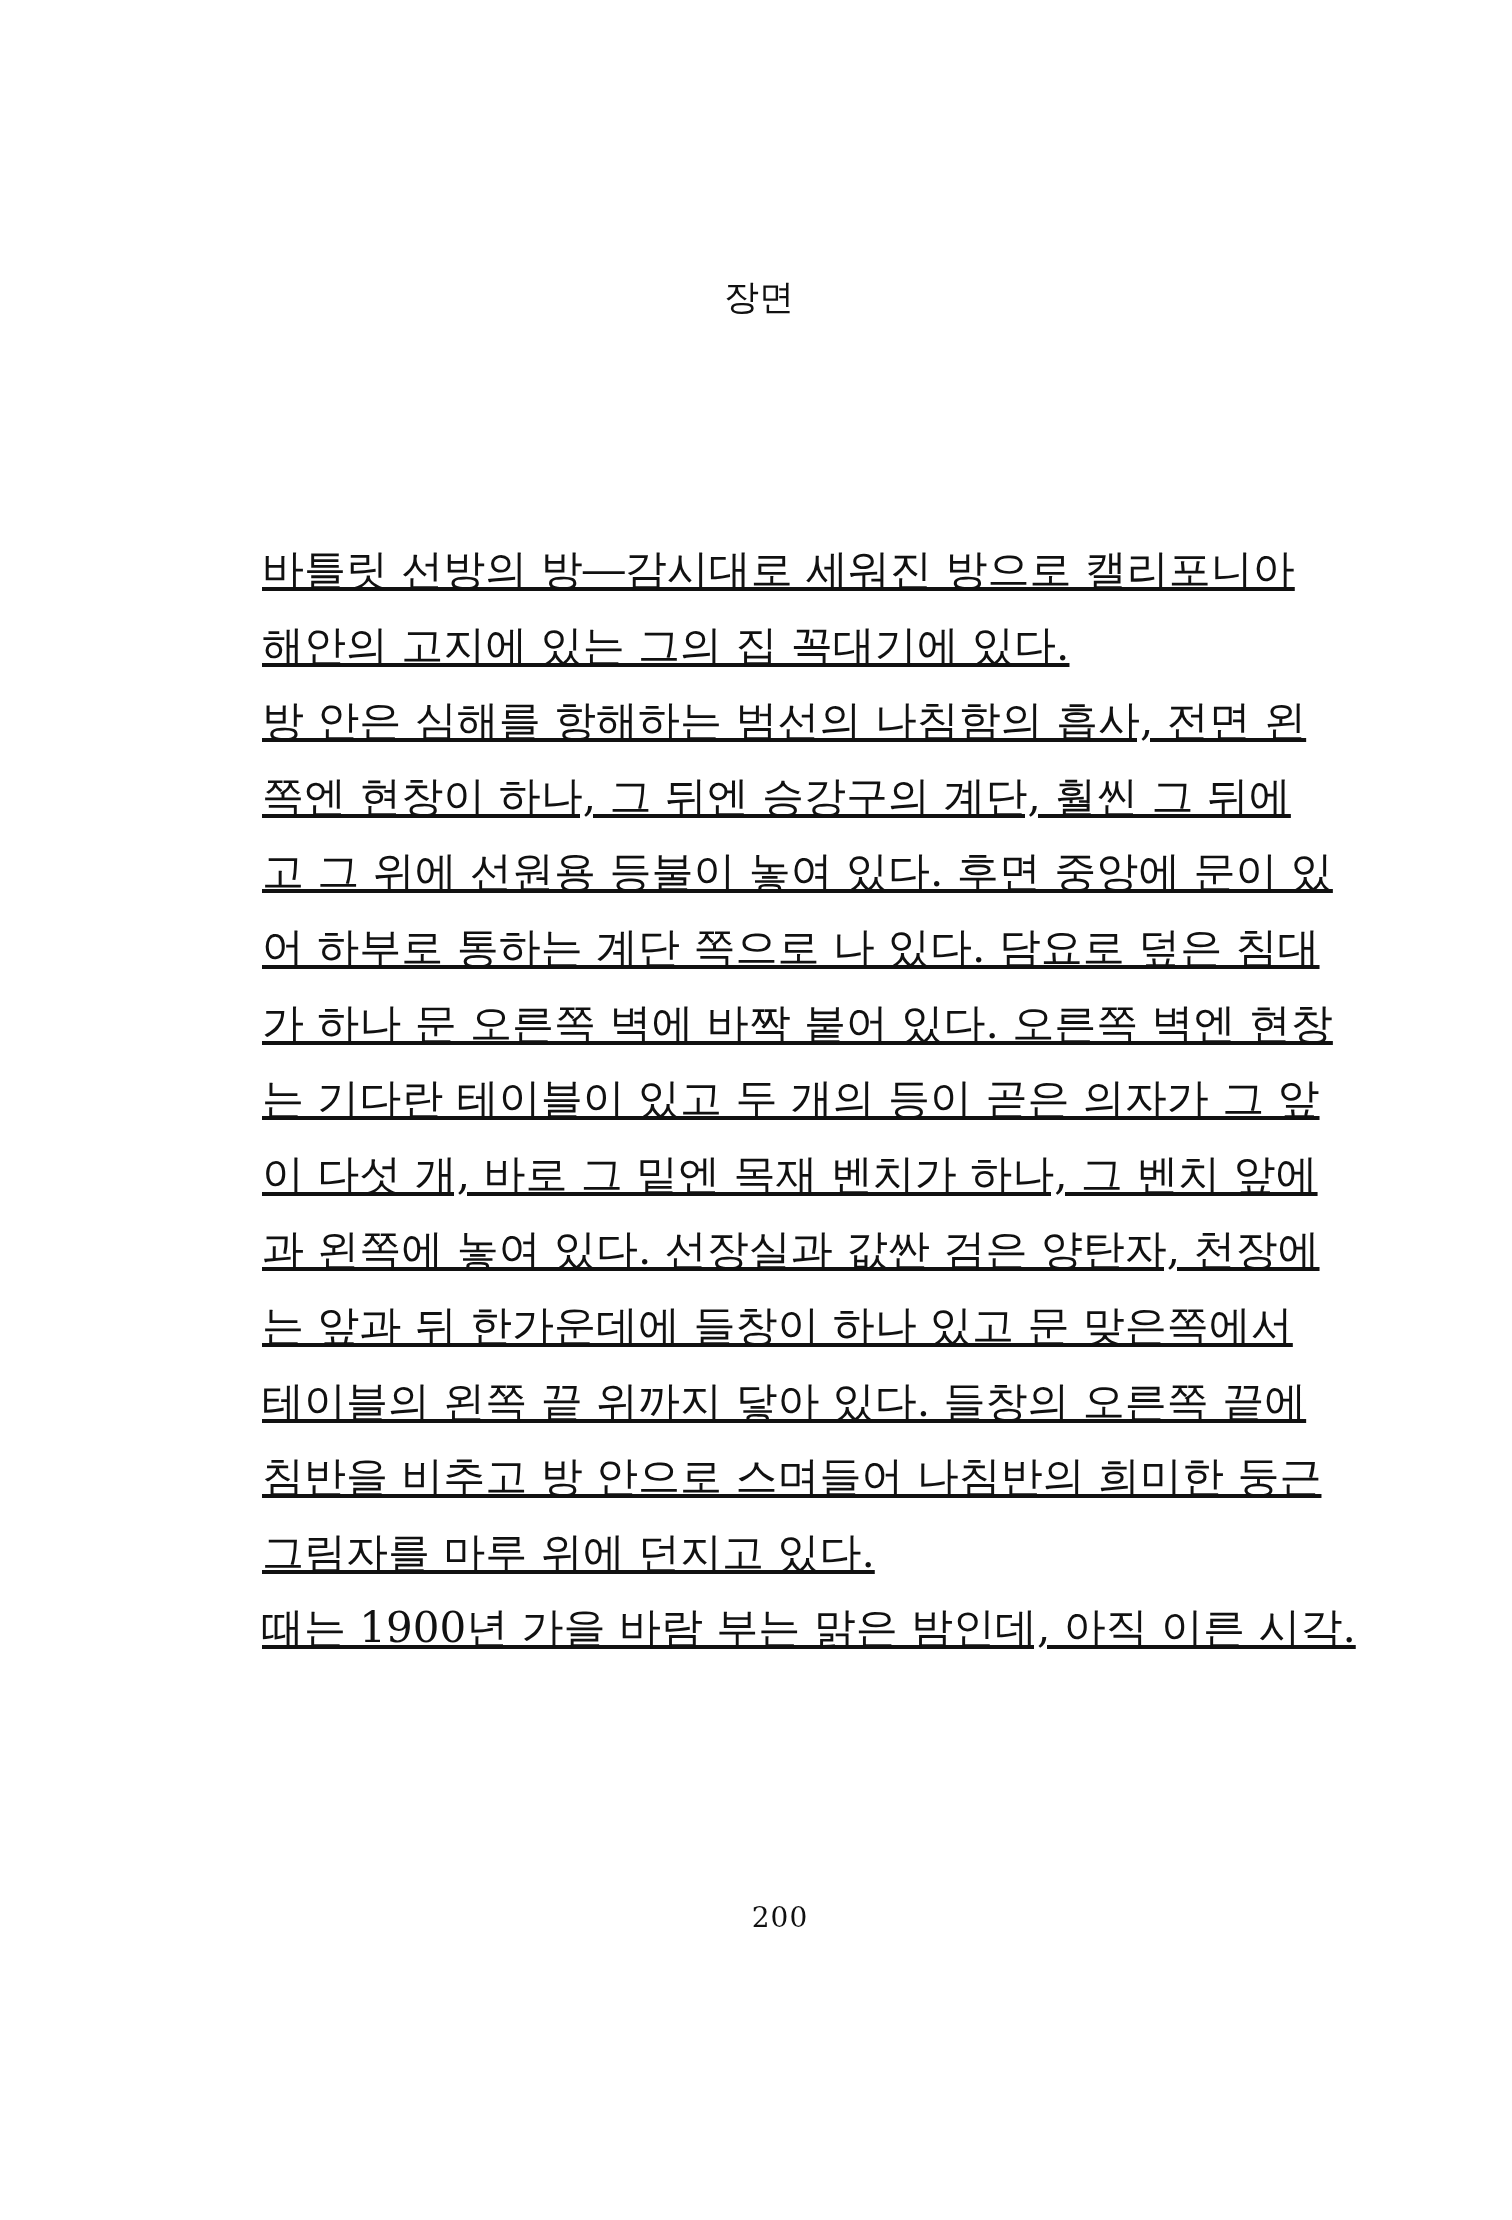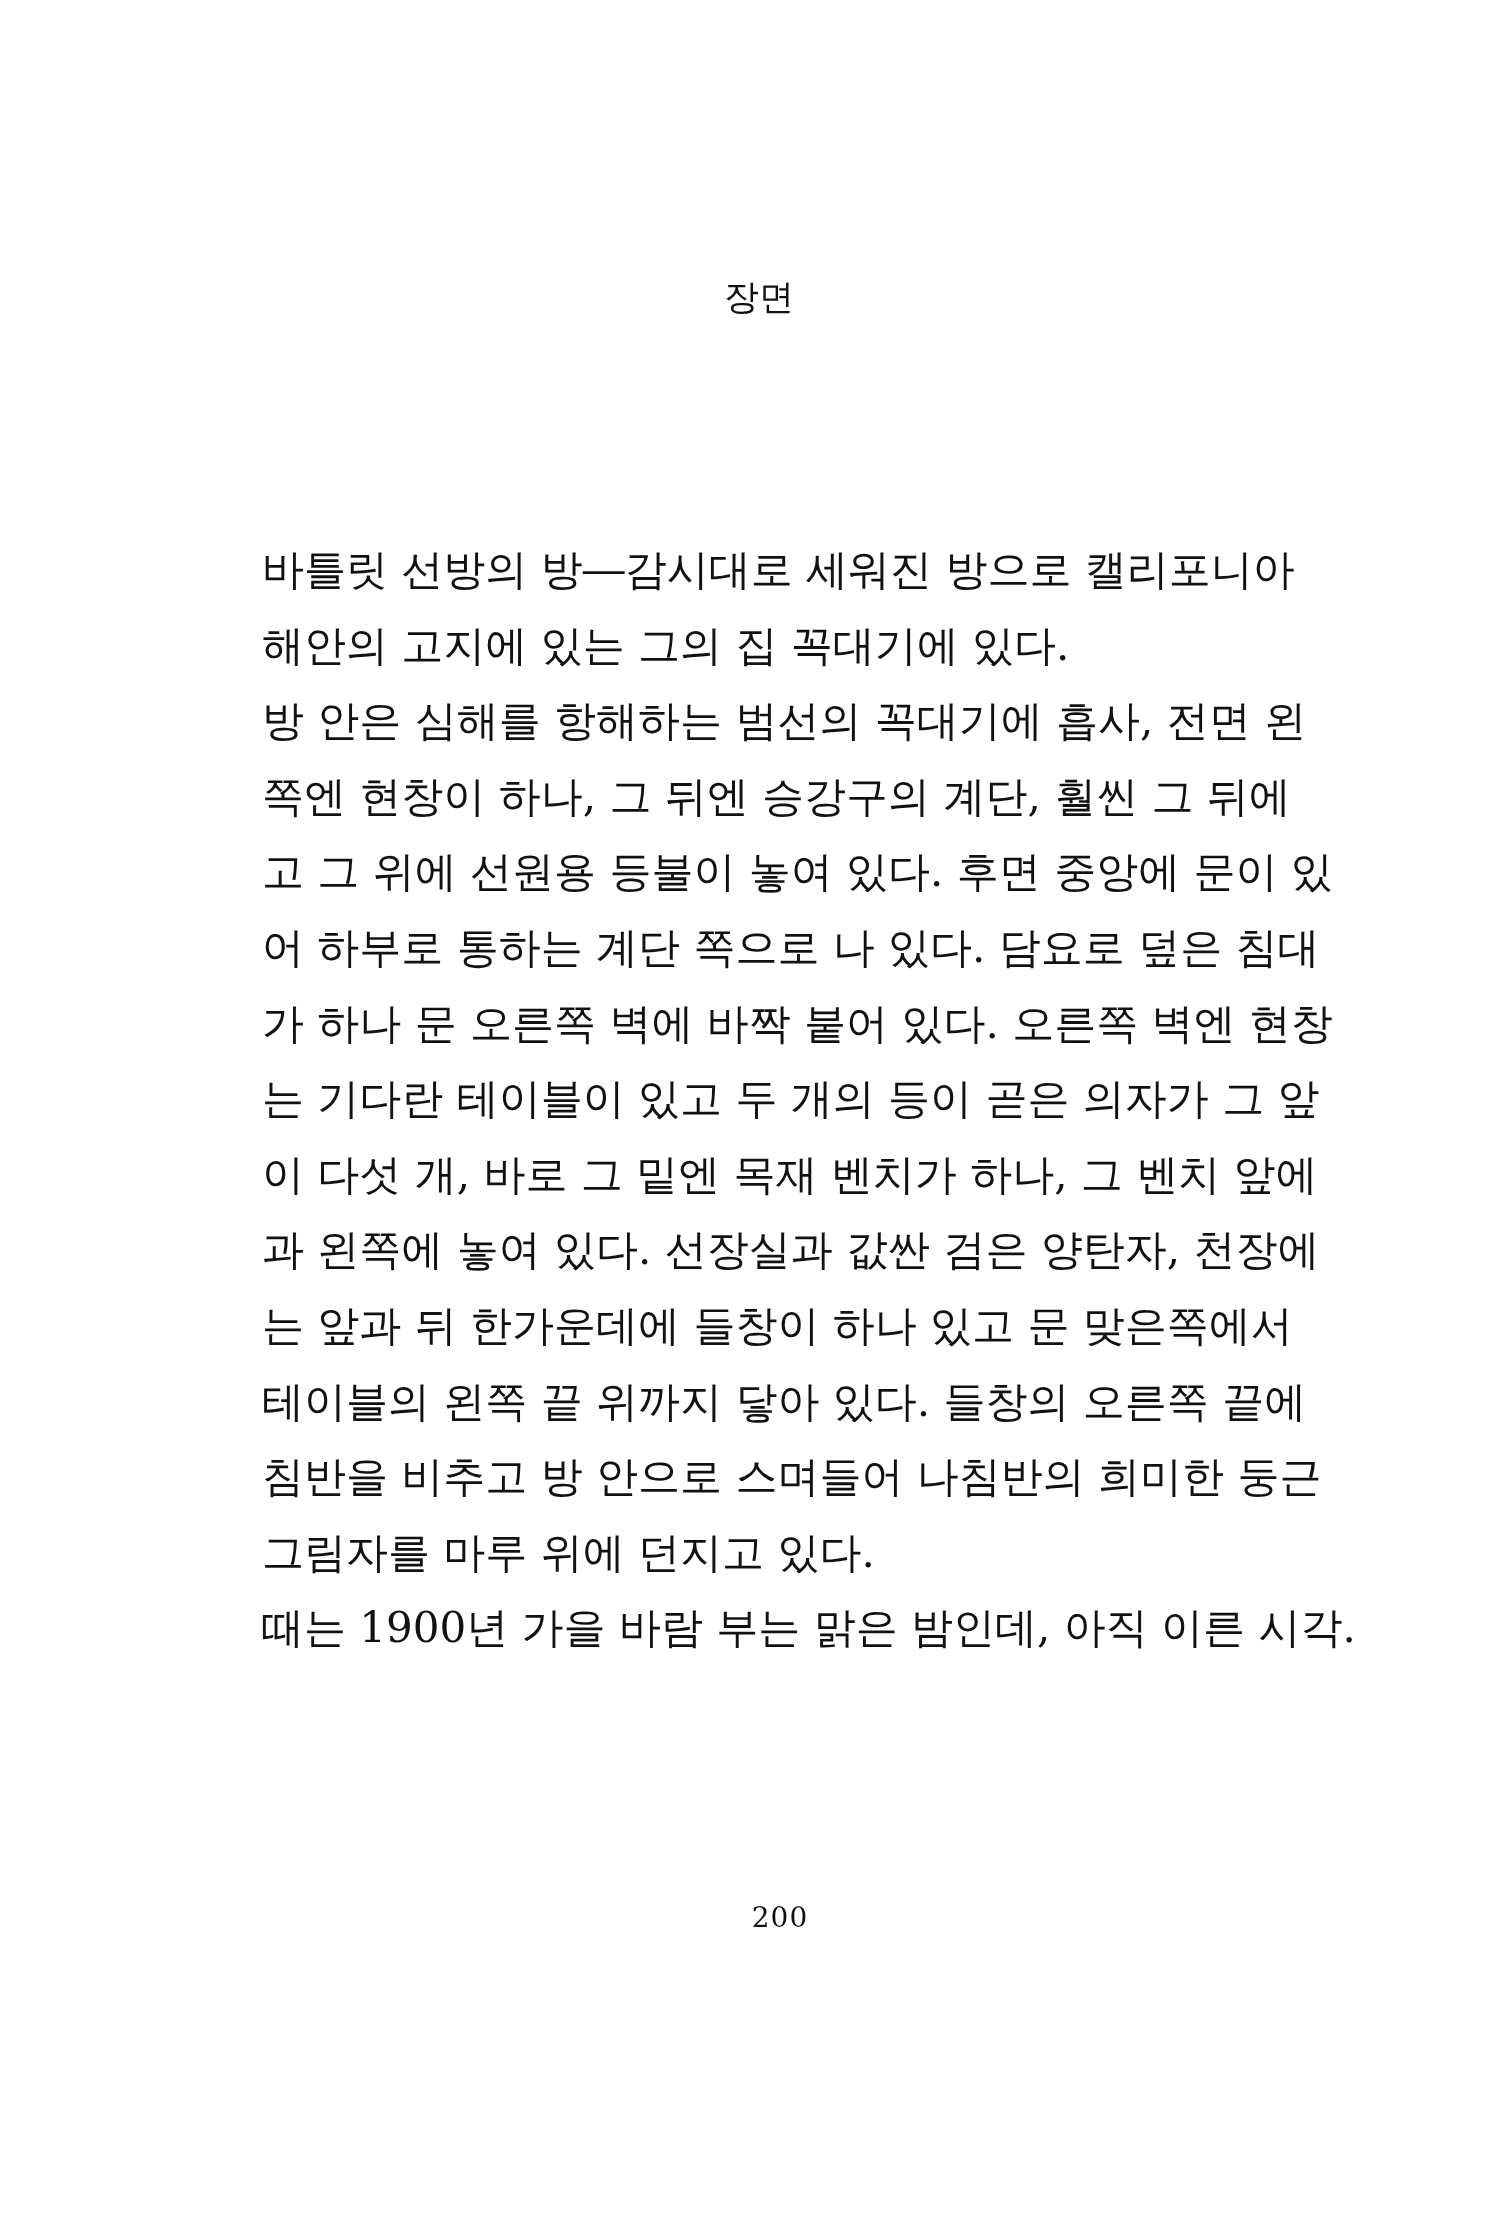--- a/index.html
+++ b/index.html
@@ -28,20 +28,21 @@
       padding-left: 6px;
       box-sizing: border-box;
     }
     .body-text {
       position: absolute;
       top: 532px;
       left: 262px;
       width: 940px;
       margin: 0;
       padding: 0;
+      text-decoration: underline;
     }
     .line {
       display: block;
       height: 75.6px;
       line-height: 75.6px;
       font-size: 42px;
       text-align: justify;
       text-align-last: justify;
       white-space: nowrap;
       overflow: visible;
@@ -63,21 +64,21 @@
     }
   </style>
 </head>
 <body>
 
 <h1 class="page-title">장면</h1>
 
 <div class="body-text">
   <span class="line">바틀릿 선방의 방―감시대로 세워진 방으로 캘리포니아</span>
   <span class="line last">해안의 고지에 있는 그의 집 꼭대기에 있다.</span>
-  <span class="line">방 안은 심해를 항해하는 범선의 꼭대기에 흡사, 전면 왼</span>
+  <span class="line">방 안은 심해를 항해하는 범선의 나침함의 흡사, 전면 왼</span>
   <span class="line">쪽엔 현창이 하나, 그 뒤엔 승강구의 계단, 훨씬 그 뒤에</span>
   <span class="line">고 그 위에 선원용 등불이 놓여 있다. 후면 중앙에 문이 있</span>
   <span class="line">어 하부로 통하는 계단 쪽으로 나 있다. 담요로 덮은 침대</span>
   <span class="line">가 하나 문 오른쪽 벽에 바짝 붙어 있다. 오른쪽 벽엔 현창</span>
   <span class="line">는 기다란 테이블이 있고 두 개의 등이 곧은 의자가 그 앞</span>
   <span class="line">이 다섯 개, 바로 그 밑엔 목재 벤치가 하나, 그 벤치 앞에</span>
   <span class="line">과 왼쪽에 놓여 있다. 선장실과 값싼 검은 양탄자, 천장에</span>
   <span class="line">는 앞과 뒤 한가운데에 들창이 하나 있고 문 맞은쪽에서</span>
   <span class="line">테이블의 왼쪽 끝 위까지 닿아 있다. 들창의 오른쪽 끝에</span>
   <span class="line">침반을 비추고 방 안으로 스며들어 나침반의 희미한 둥근</span>

